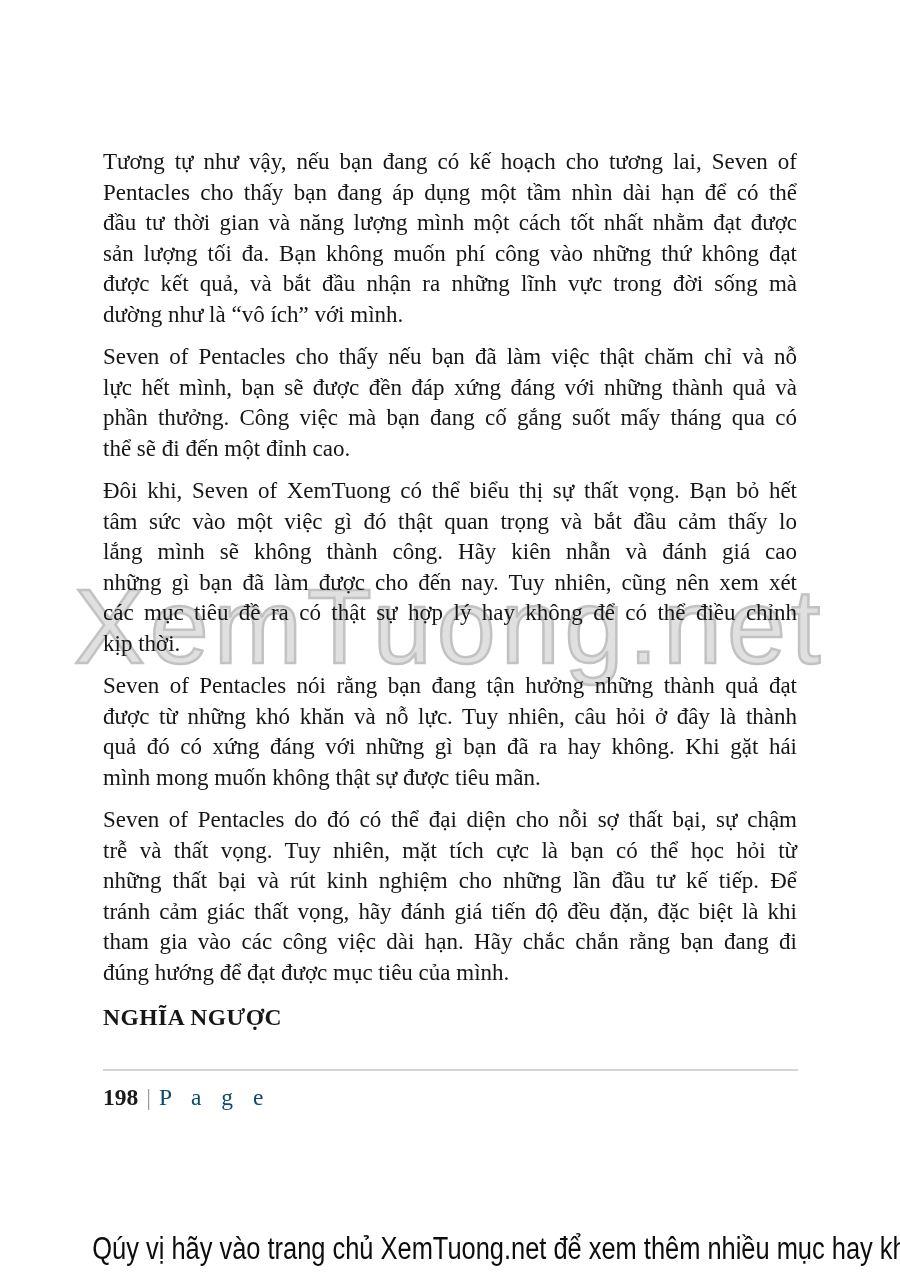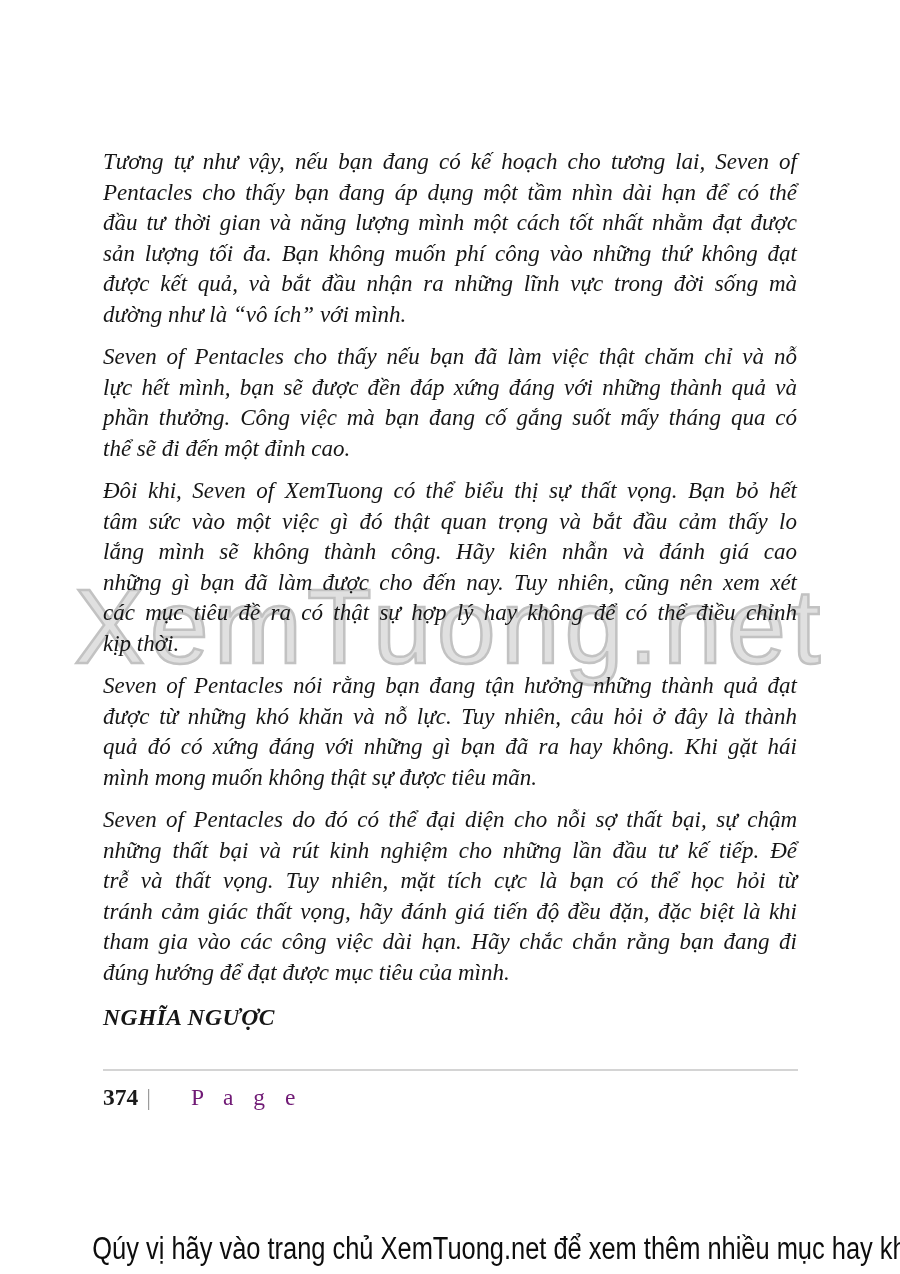--- a/index.html
+++ b/index.html
@@ -36,51 +36,50 @@
   }
   .content {
     position: absolute;
     left: 103px;
     top: 147px;
     width: 694px;
     z-index: 2;
     font-size: 23px;
     line-height: 30.5px;
   }
-  .para { margin: 0 0 12px 0; font-style: italic; }
+  .para { margin: 0 0 12px 0; }
   .line {
     text-align: justify;
     text-align-last: justify;
     white-space: normal;
   }
   .line.last {
     text-align-last: left;
   }
   .heading {
     margin-top: 14px;
     font-weight: bold;
     font-size: 23.5px;
     letter-spacing: 0.5px;
-    font-style: italic;
   }
   .foot-rule {
     margin-top: 36px;
     border: none;
     border-top: 2px solid #d4d4d4;
     width: 695px;
   }
   .pagefoot {
     margin-top: 7px;
     font-size: 23.5px;
     display: flex;
     align-items: baseline;
   }
   .pagefoot .num { font-weight: bold; color: #1a1a1a; }
   .pagefoot .bar { color: #9a9a9a; margin: 0 8px 0 8px; font-weight: normal; }
-  .pagefoot .pglabel { color: #701a75; letter-spacing: 7px; margin-left: 32px; }
+  .pagefoot .pglabel { color: #0c4a6e; letter-spacing: 7px; }
   .banner {
     position: absolute;
     left: 0;
     top: 1231px;
     width: 900px;
     z-index: 2;
     text-align: center;
   }
   .banner .banner-text {
     display: inline-block;
@@ -125,34 +124,34 @@
           <div class="line last">kịp thời.</div>
         </div>
         <div class="para">
           <div class="line">Seven of Pentacles nói rằng bạn đang tận hưởng những thành quả đạt</div>
           <div class="line">được từ những khó khăn và nỗ lực. Tuy nhiên, câu hỏi ở đây là thành</div>
           <div class="line">quả đó có xứng đáng với những gì bạn đã ra hay không. Khi gặt hái</div>
           <div class="line last">mình mong muốn không thật sự được tiêu mãn.</div>
         </div>
         <div class="para">
           <div class="line">Seven of Pentacles do đó có thể đại diện cho nỗi sợ thất bại, sự chậm</div>
+          <div class="line">trễ và thất vọng. Tuy nhiên, mặt tích cực là bạn có thể học hỏi từ</div>
           <div class="line">những thất bại và rút kinh nghiệm cho những lần đầu tư kế tiếp. Để</div>
-          <div class="line">trễ và thất vọng. Tuy nhiên, mặt tích cực là bạn có thể học hỏi từ</div>
           <div class="line">tránh cảm giác thất vọng, hãy đánh giá tiến độ đều đặn, đặc biệt là khi</div>
           <div class="line">tham gia vào các công việc dài hạn. Hãy chắc chắn rằng bạn đang đi</div>
           <div class="line last">đúng hướng để đạt được mục tiêu của mình.</div>
         </div>
       </div>
 
     <div class="heading">NGHĨA NGƯỢC</div>
 
     <hr class="foot-rule">
 
     <div class="pagefoot">
-      <span class="num">374</span>
+      <span class="num">198</span>
       <span class="bar">|</span>
       <span class="pglabel">P a g e</span>
     </div>
 
   </div>
 
   <div class="banner">
     <span class="banner-text">Qúy vị hãy vào trang chủ XemTuong.net để xem thêm nhiều mục hay khác</span>
   </div>
 

